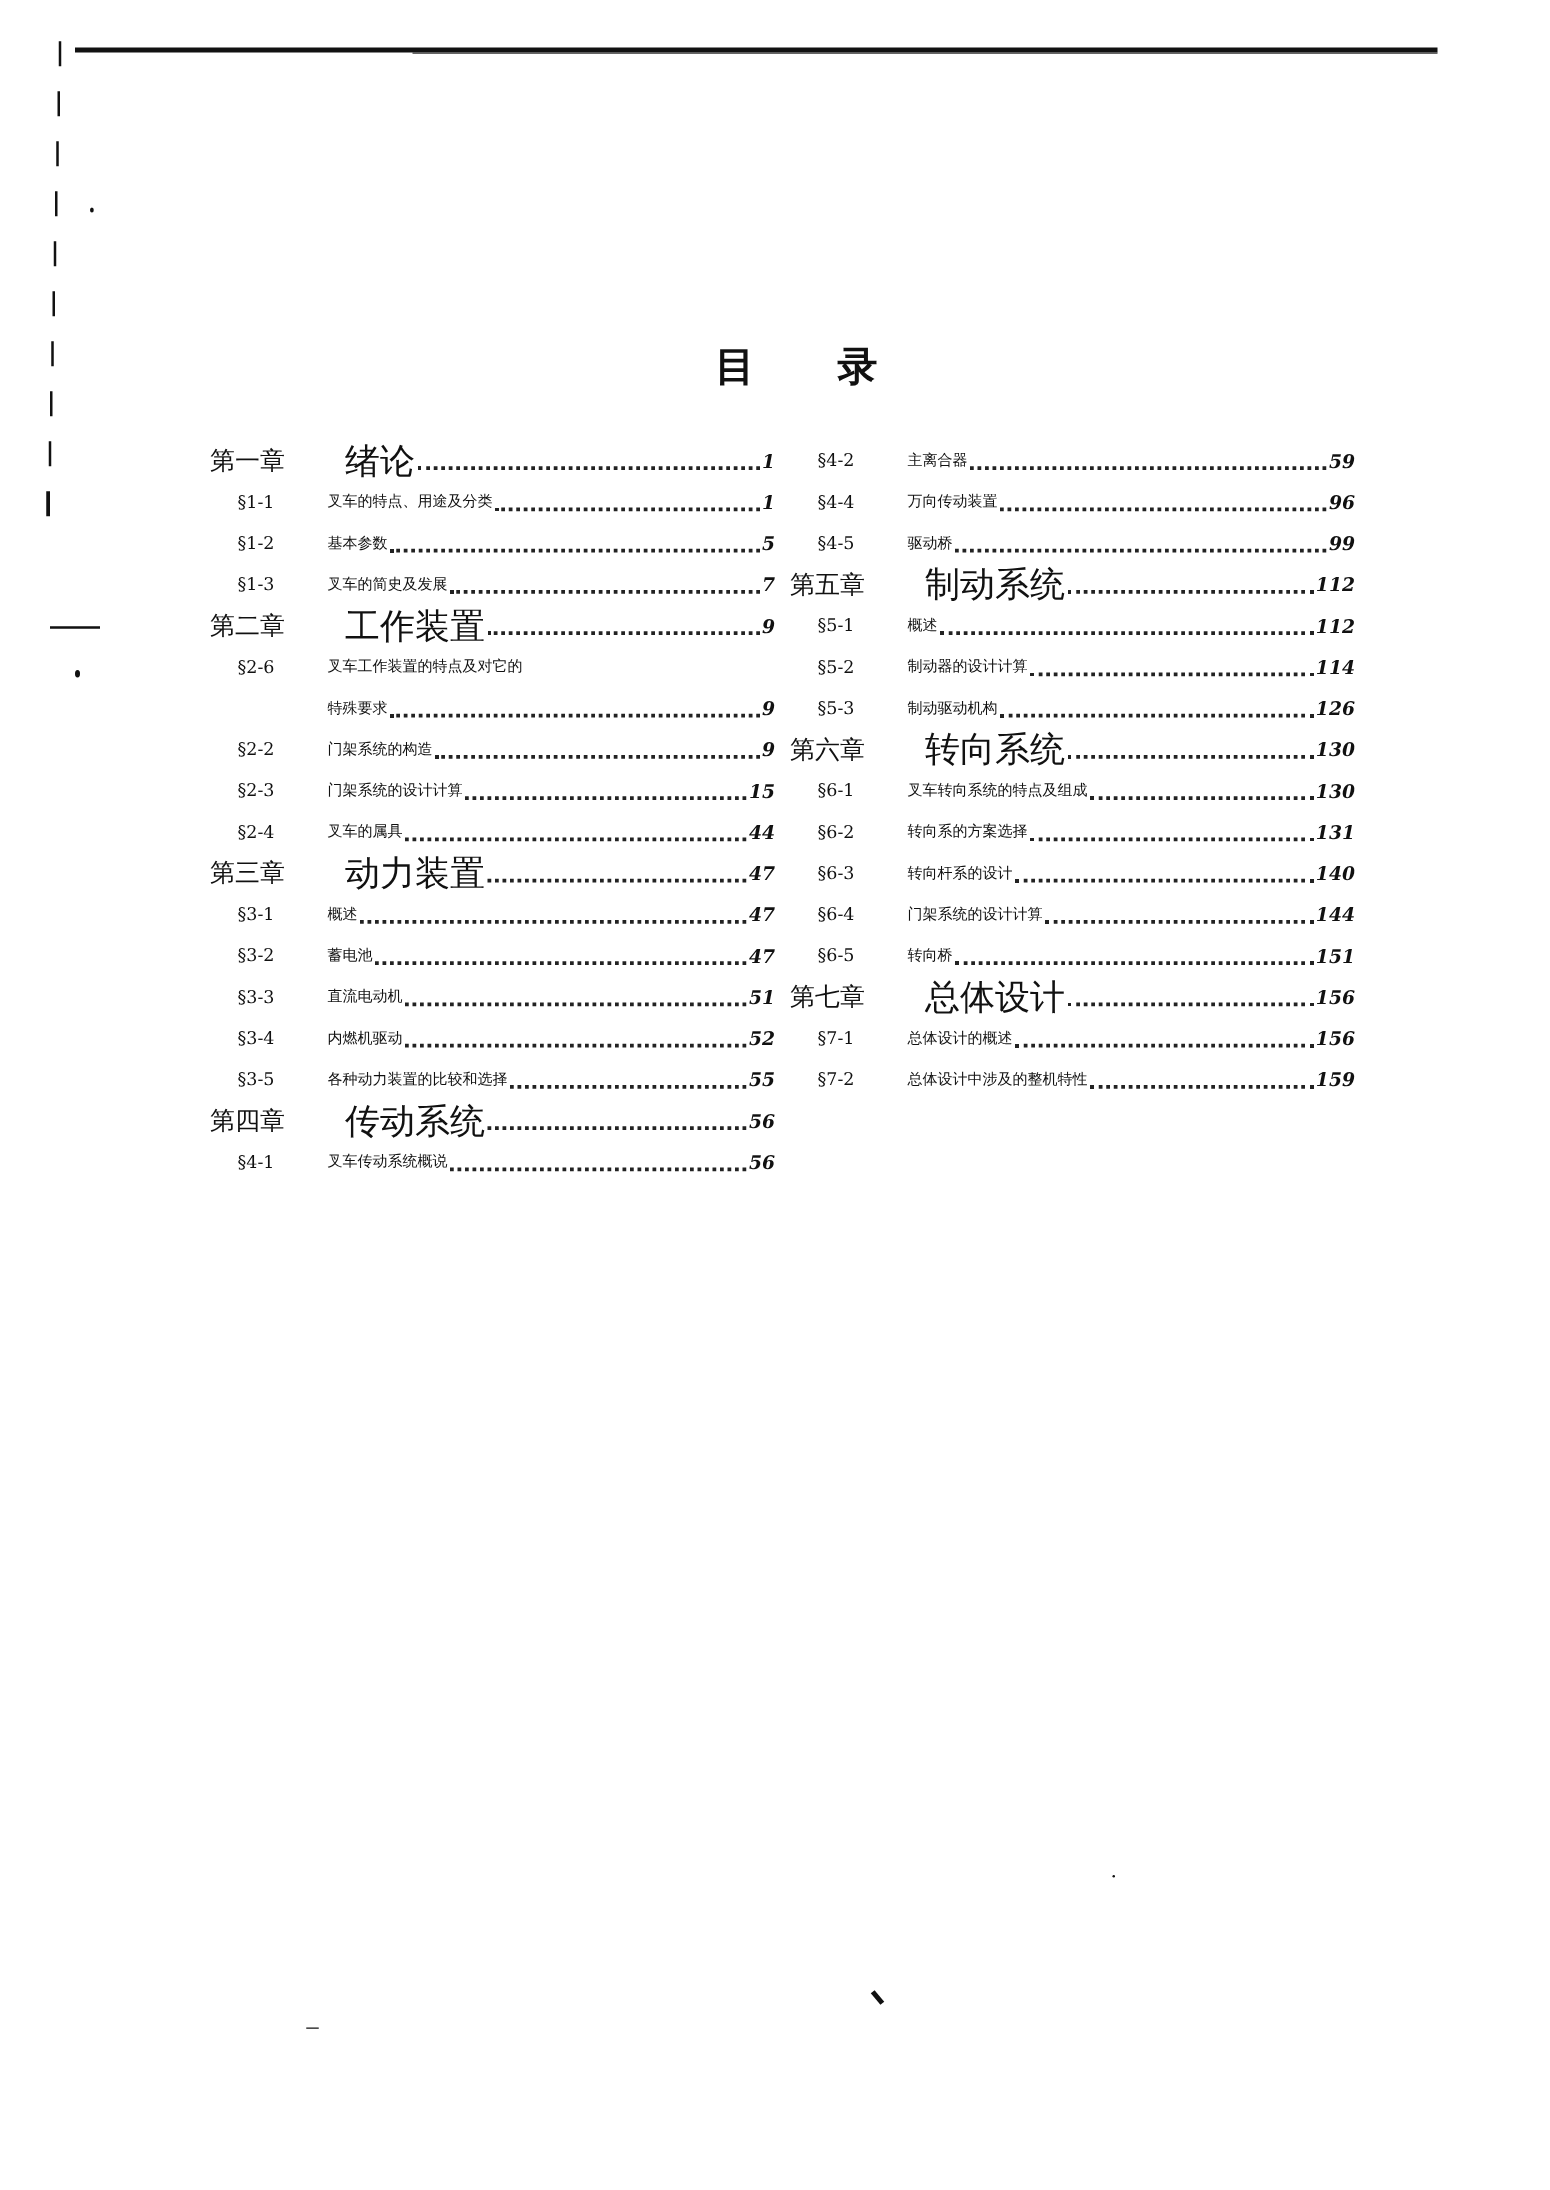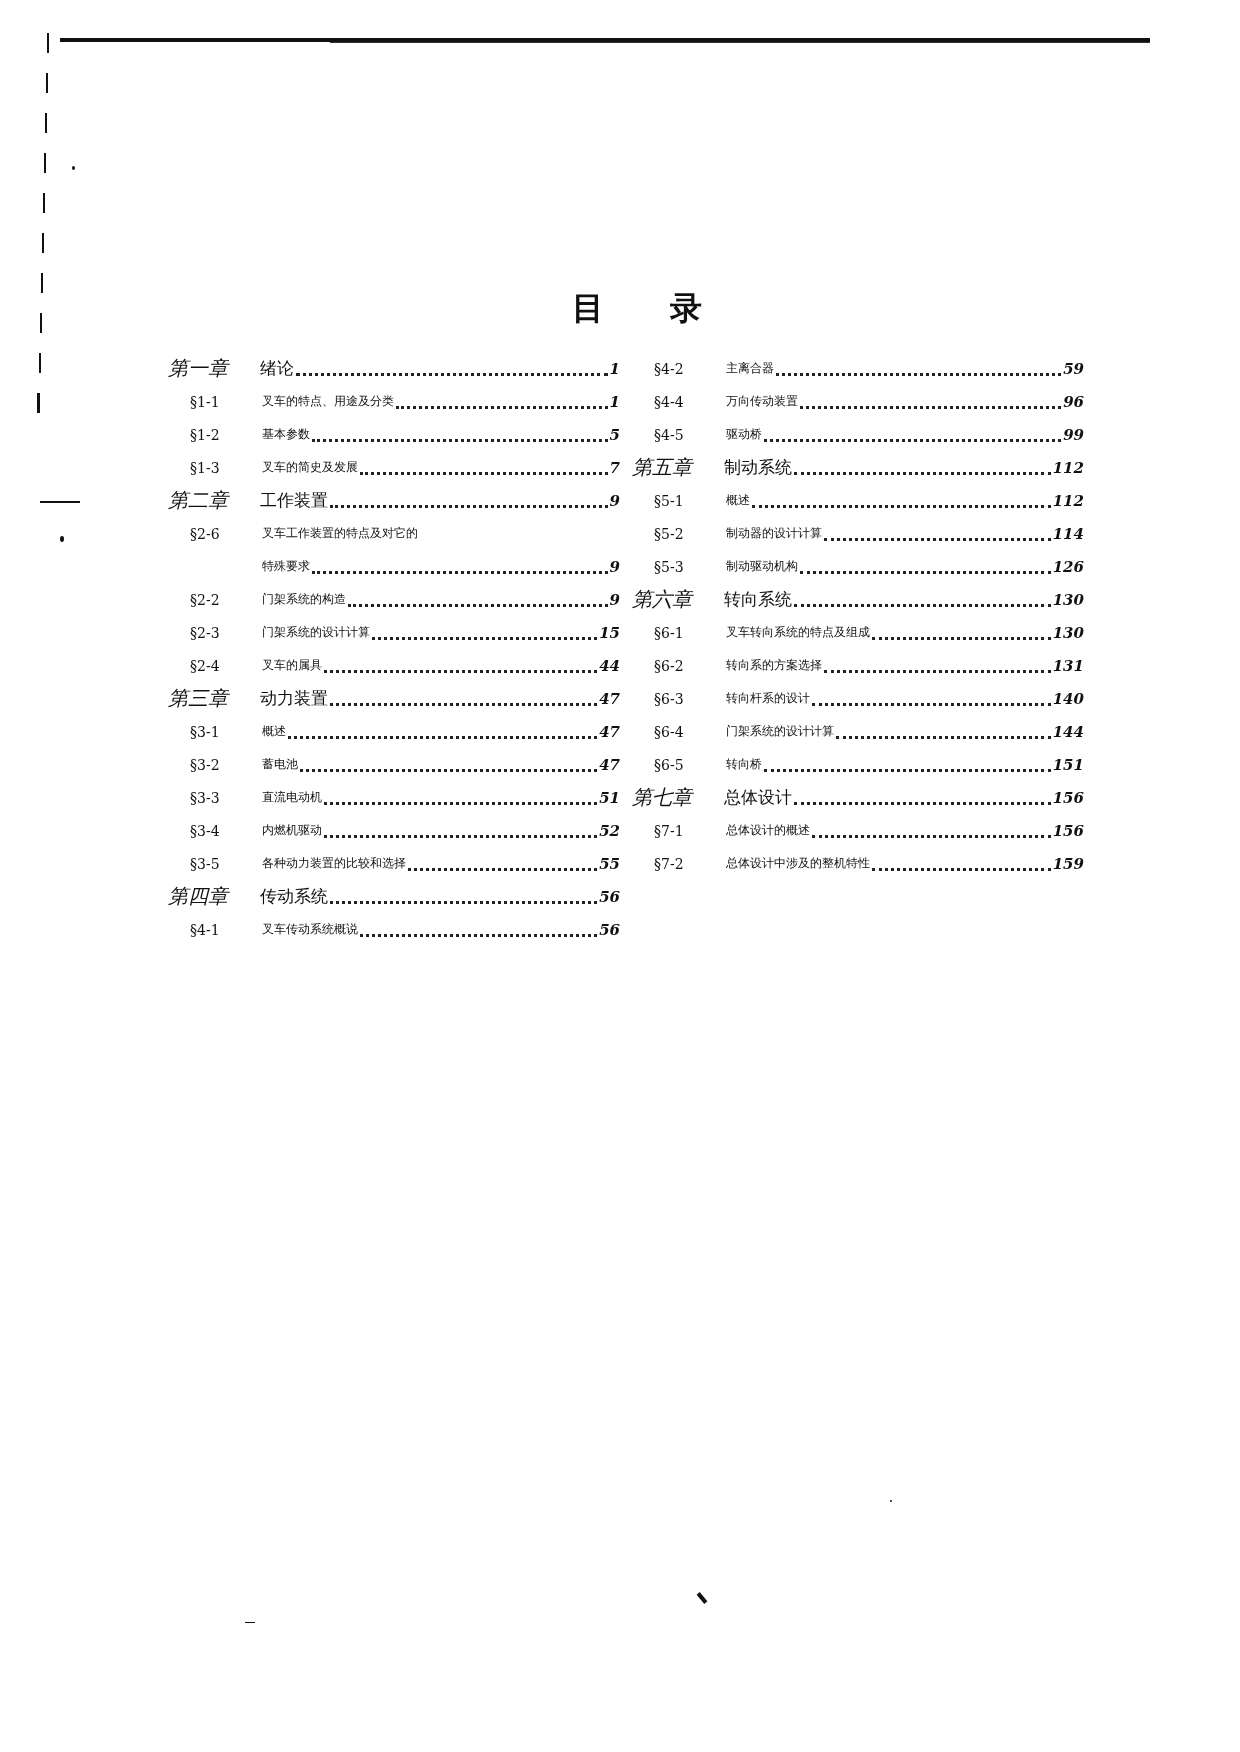--- a/index.html
+++ b/index.html
@@ -3,29 +3,29 @@
 <meta charset="utf-8">
 <style>
   html, body { margin: 0; padding: 0; background: #ffffff; }
   body { width: 1240px; height: 1752px; position: relative; overflow: hidden;
          font-family: "DejaVu Serif", "Liberation Serif", serif; color: #111; }
   .top-rule { position: absolute; left: 60px; top: 38px; width: 1090px; height: 4px; background: #111; }
   .top-rule-thin { position: absolute; left: 330px; top: 42px; width: 820px; height: 1px; background: #333; }
   .bind-mark { position: absolute; width: 2px; background: #111; }
   .speck { position: absolute; background: #111; border-radius: 50%; }
   .title { position: absolute; top: 272px; left: 572px; font-family: "DejaVu Sans", sans-serif;
-           font-weight: bold; font-size: 32px; letter-spacing: 0; margin-top: 15px; }
+           font-weight: bold; font-size: 32px; letter-spacing: 0; }
   .title span { display: inline-block; }
   .title .gap { width: 66px; }
   .col { position: absolute; top: 352px; }
   .col.left { left: 168px; width: 452px; }
   .col.right { left: 632px; width: 452px; }
   .row { position: relative; height: 33px; display: flex; align-items: center; white-space: nowrap; }
-  .row.chapter .label { width: 92px; font-size: 20px; font-style: italic; }
-  .row.chapter .text { font-size: 17px; }
+  .row.chapter .label { width: 92px; font-size: 20px; }
+  .row.chapter .text { font-size: 28px; margin-left: 16px; }
   .row.section .label { width: 72px; padding-left: 22px; font-size: 14px; }
   .row.section .text { font-size: 12px; }
   .row.cont .label { width: 72px; padding-left: 22px; }
   .row .text { flex: 0 0 auto; }
   .row .leader { flex: 1 1 auto; overflow: hidden; height: 16px; margin: 0 2px;
                  border-bottom: 3px dotted #222; transform: translateY(-2px); }
   .row .page { flex: 0 0 auto; font-style: italic; font-weight: bold; font-size: 15px;
                min-width: 10px; text-align: right; }
   .row.noleader .leader { border-bottom: none; }
 </style>

